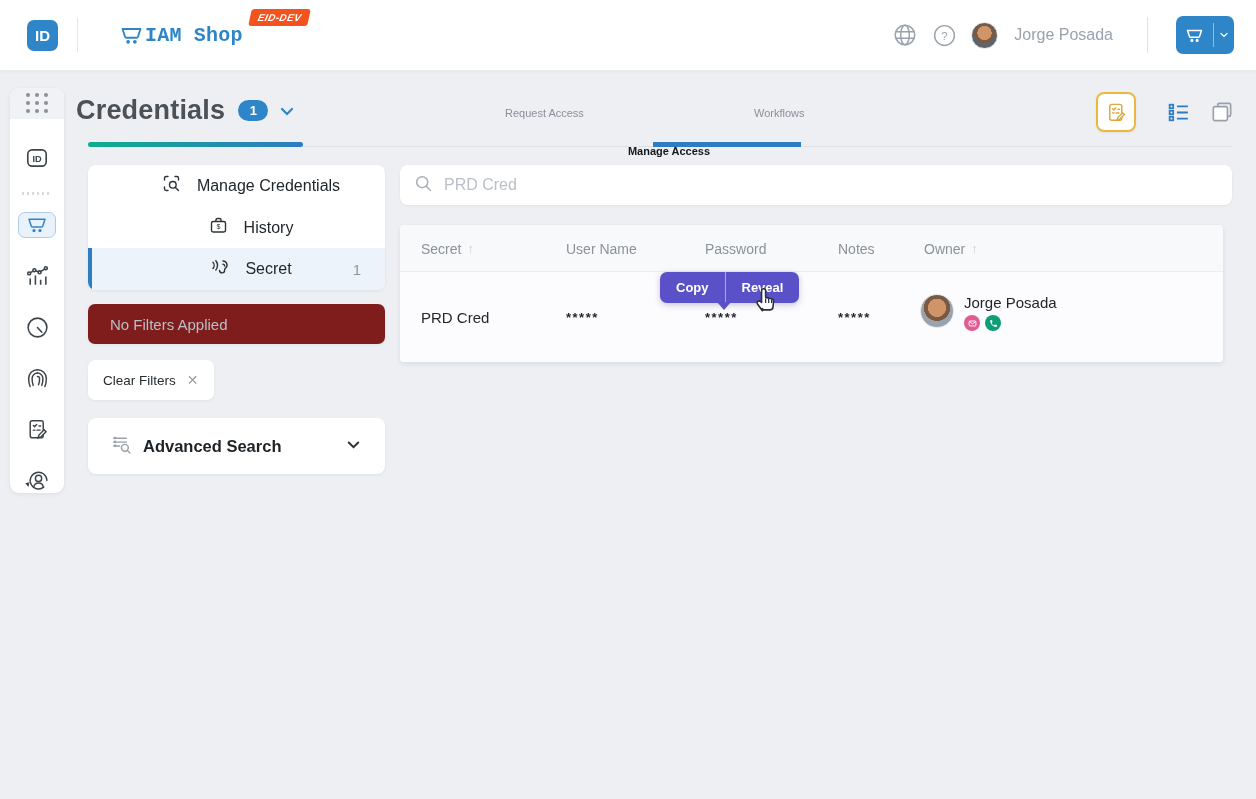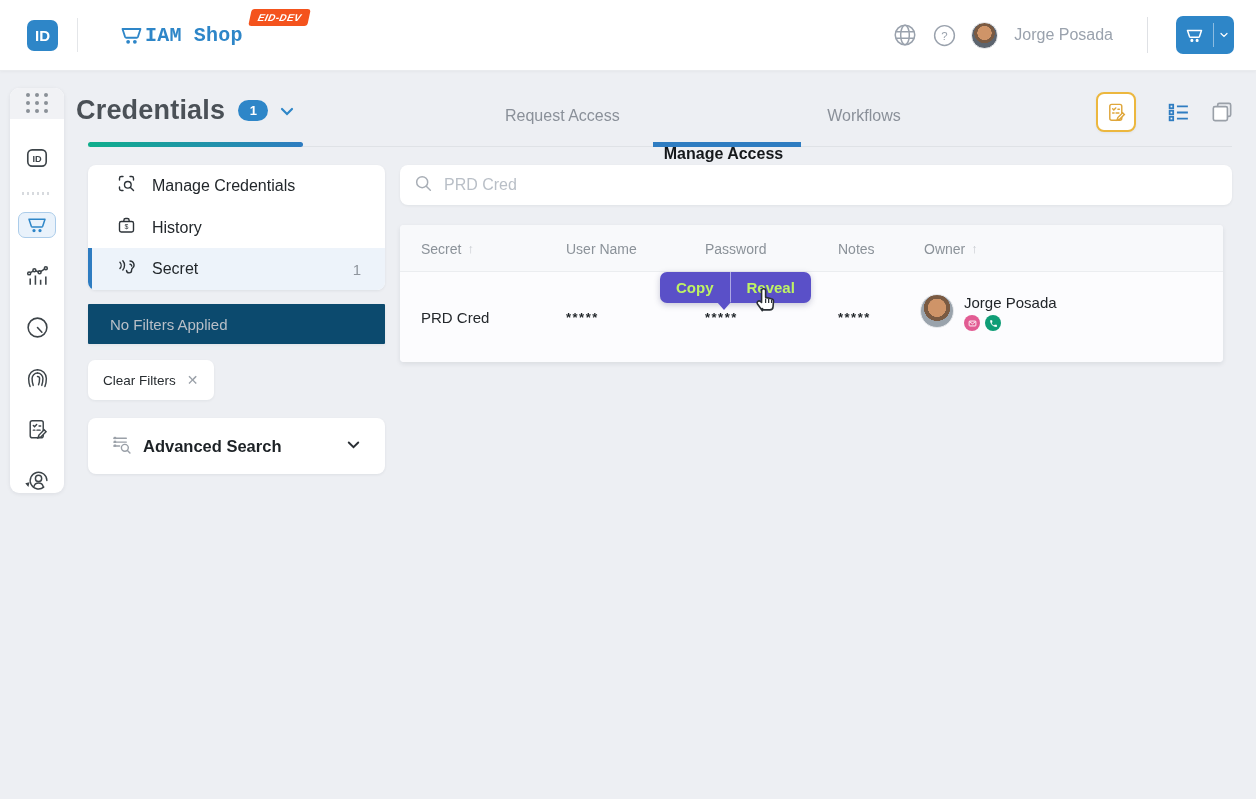--- a/index.html
+++ b/index.html
@@ -50,40 +50,40 @@
   .page-title-row { position:absolute; left:76px; top:95px; display:flex; align-items:center; }
   .page-title { font-size:27px; font-weight:bold; color:#4b5157; letter-spacing:.2px; }
   .count-pill { margin-left:13px; background:#2e86c8; color:#fff; font-size:13px; font-weight:bold;
                 min-width:30px; height:21px; border-radius:11px; display:flex; align-items:center;
                 justify-content:center; padding:0 8px; }
   .title-chev { margin-left:9px; display:flex; }
   .head-rule { position:absolute; left:88px; top:146px; width:1144px; height:1px; background:#dfe2e6; }
   .grad-bar { position:absolute; left:88px; top:142px; width:215px; height:5px; border-radius:3px;
               background:linear-gradient(90deg,#0fae8c,#2e7cc1); }
   .tabbar { position:absolute; left:505px; top:107px; display:flex; gap:44px; }
-  .tab { font-size:16px; color:#8a9099; cursor:pointer; }
+  .tab { font-size:11px; color:#8a9099; cursor:pointer; }
   .tab.active { color:#15181b; font-weight:bold;margin-top:38px; }
   .tab-underline { position:absolute; left:653px; top:142px; width:148px; height:5px; background:#2e7cc1; }
   .view-icons { position:absolute; left:1096px; top:92px; display:flex; align-items:center; }
   .req-btn { width:40px; height:40px; background:#fff; border:2px solid #ecb73e; border-radius:8px;
              display:flex; align-items:center; justify-content:center; box-shadow:0 1px 3px rgba(0,0,0,.05); }
   .list-ic { margin-left:30px; display:flex; }
   .cards-ic { margin-left:18px; display:flex; }
 
   
   .menu-card { position:absolute; left:88px; top:165px; width:297px; height:125px; background:#fff;
                border-radius:8px; box-shadow:0 1px 3px rgba(20,30,40,.07); overflow:hidden;
                display:flex; flex-direction:column; }
-  .menu-item { flex:1; display:flex; align-items:center; padding-left:28px; position:relative; cursor:pointer; }
+  .menu-item { flex:1; display:flex; align-items:center; padding-left:28px; position:relative; cursor:pointer;justify-content:center; }
   .menu-item .mi-label { margin-left:15px; font-size:16px; color:#22272b; }
   .menu-item.selected { background:#edf3fa; }
   .menu-item.selected::before { content:""; position:absolute; left:0; top:0; bottom:0; width:4px; background:#2e7cc1; }
   .menu-count { position:absolute; right:24px; font-size:15px; color:#8f959d; }
-  .nofilter-card { position:absolute; left:88px; top:304px; width:297px; height:40px; background:#0c4a6e;
-                   border-radius:1px; box-shadow:0 1px 3px rgba(20,30,40,.06); display:flex;
+  .nofilter-card { position:absolute; left:88px; top:304px; width:297px; height:40px; background:#7f1d1d;
+                   border-radius:7px; box-shadow:0 1px 3px rgba(20,30,40,.06); display:flex;
                    align-items:center; padding-left:22px; font-size:15px; color:#b9bfc7; }
   .clear-chip { position:absolute; left:88px; top:360px; height:40px; background:#fff; border-radius:7px;
                 box-shadow:0 1px 3px rgba(20,30,40,.06); display:flex; align-items:center; padding:0 15px; cursor:pointer; }
   .clear-chip .cl-label { font-size:13.5px; color:#272c30; font-weight:500; }
   .clear-chip .x { margin-left:11px; color:#9aa0a8; font-size:14px; }
   .adv-card { position:absolute; left:88px; top:418px; width:297px; height:56px; background:#fff;
               border-radius:8px; box-shadow:0 1px 3px rgba(20,30,40,.07); display:flex;
               align-items:center; padding:0 22px; cursor:pointer; }
   .adv-label { margin-left:10px; font-size:16.5px; font-weight:bold; color:#1d2226; flex:1; }
 
@@ -110,21 +110,21 @@
   .owner-info { margin-left:10px; }
   .owner-name { font-size:15px; color:#22262a; }
   .owner-badges { display:flex; gap:5px; margin-top:4px; }
   .mini-badge { width:16px; height:16px; border-radius:50%; display:flex; align-items:center; justify-content:center; }
   .mini-badge.pink { background:#e25c93; }
   .mini-badge.green { background:#0f9d76; }
 
   
   .tooltip { position:absolute; left:260px; top:47px; height:31px; background:#5a50c8; border-radius:7px;
              display:flex; align-items:center; z-index:5; box-shadow:0 2px 6px rgba(40,40,90,.25); }
-  .tt-btn { padding:0 16px; color:#bef264; font-size:15px; font-weight:bold; cursor:pointer; line-height:31px; }
+  .tt-btn { padding:0 16px; color:#ffffff; font-size:13px; font-weight:bold; cursor:pointer; line-height:31px; }
   .tt-sep { width:1px; height:31px; background:rgba(255,255,255,.5); }
   .tt-caret { position:absolute; left:57px; bottom:-7px; width:0; height:0;
               border-left:7px solid transparent; border-right:7px solid transparent; border-top:8px solid #5a50c8; }
   .cursor-hand { position:absolute; left:352px; top:61px; z-index:6; }
 </style>
 </head>
 <body>
 
 <div class="app">
 

